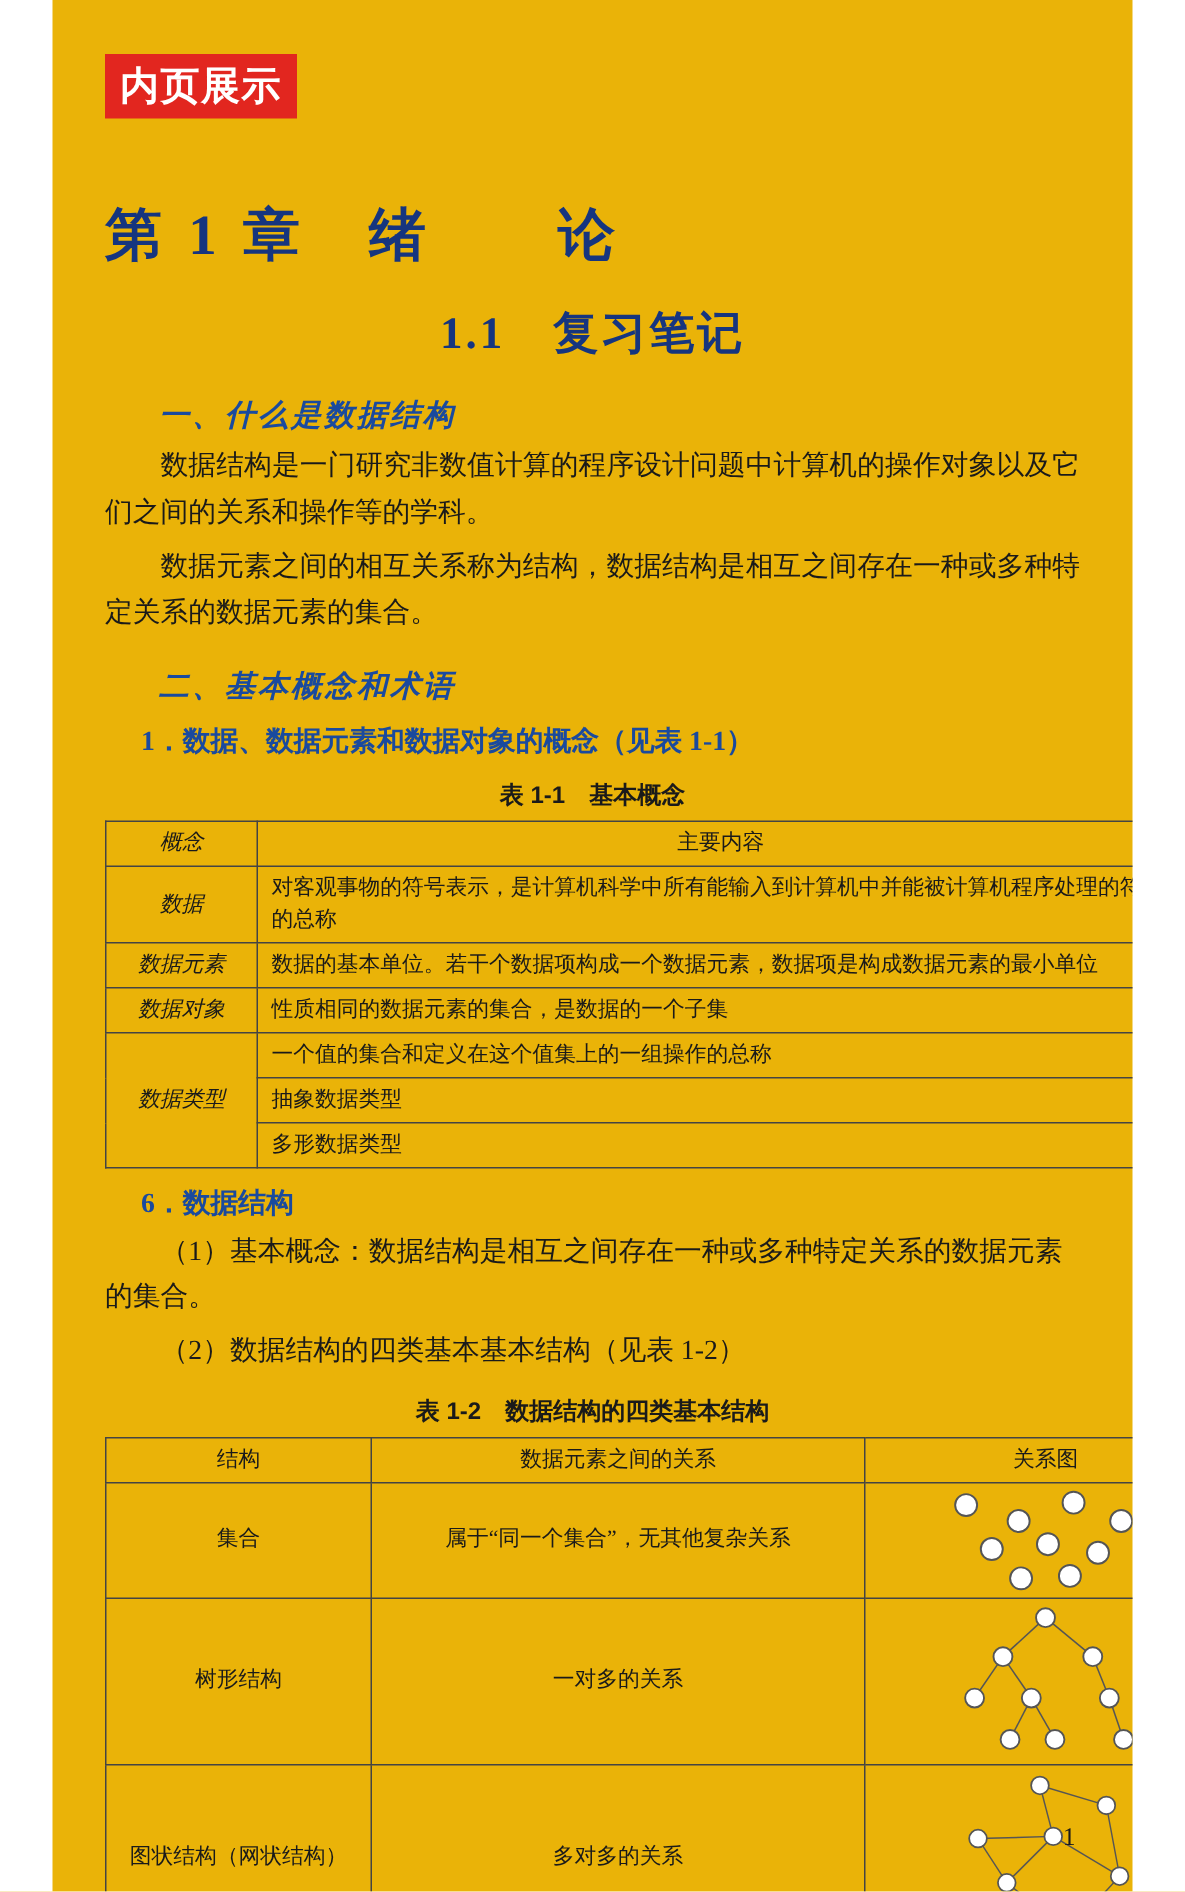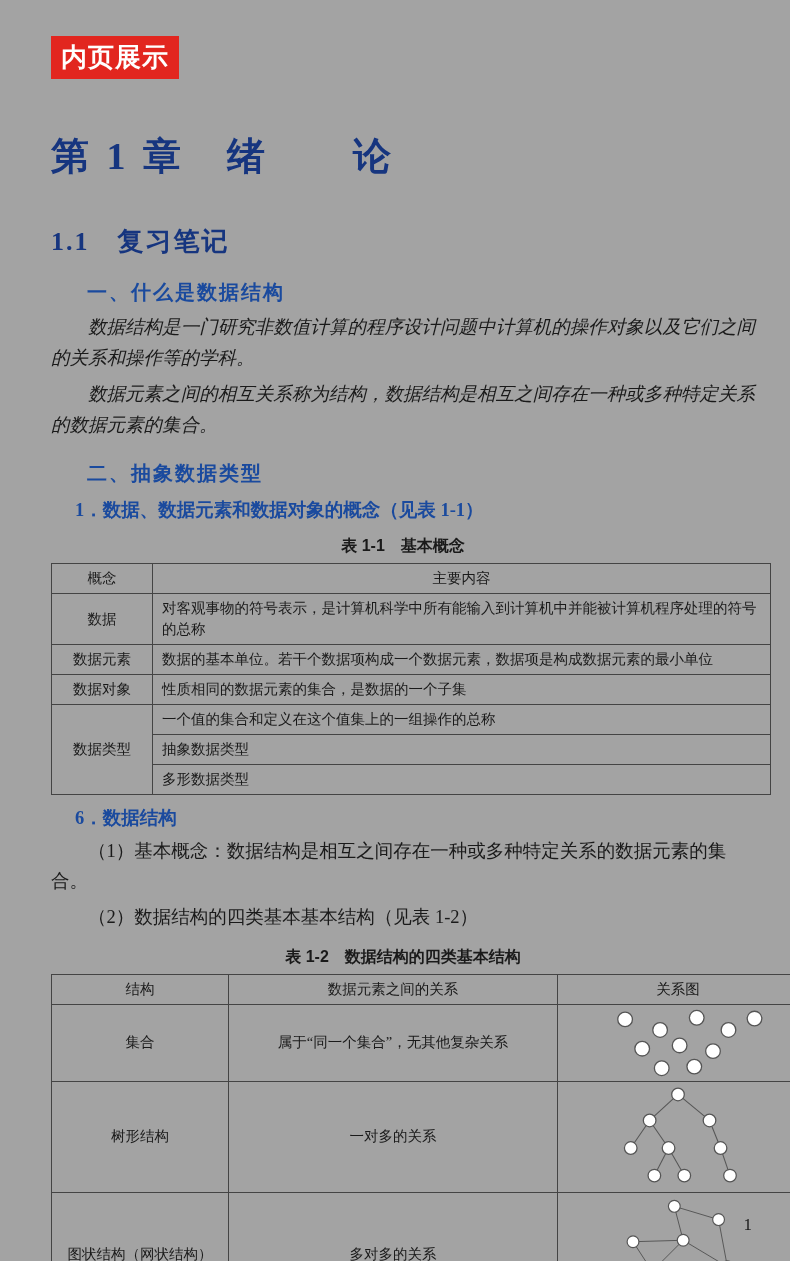--- a/index.html
+++ b/index.html
@@ -1,25 +1,24 @@
 <!DOCTYPE html>
 <html><head>
 <meta charset="utf-8">
 <style>
   html,body{margin:0;padding:0;background:#ffffff;}
   .page{
     position:relative;
-    width:790px;height:1261px;
+    width:720px;height:1261px;
     margin:0 auto;
-    background:#a3a3a3;
+    background:#eab308;
     font-family:"Liberation Serif","DejaVu Serif",serif;
     color:#1a1a1a;
     overflow:hidden;
     box-sizing:border-box;
-    padding-left:16px;
   }
   .content{padding:0 35px;}
   .badge{
     display:inline-block;
     margin:36px 0 0 0;
     background:#e2261f;
     color:#ffffff;
     font-family:"Liberation Sans","DejaVu Sans",sans-serif;
     font-weight:bold;
     font-size:26px;
@@ -29,47 +28,47 @@
   }
   .chapter-title{
     margin-top:52px;
     text-align:left;
     color:#16357f;
     font-weight:bold;
     font-size:38px;
     letter-spacing:4px;
   }
   .section-title{
-    margin-top:42px;
-    text-align:left;
+    margin-top:20px;
+    text-align:center;
     color:#16357f;
     font-weight:bold;
-    font-size:26px;
+    font-size:30px;
     letter-spacing:2px;
   }
   .kaiti-heading{
     margin:20px 0 4px 36px;
     color:#1a4a9e;
     font-weight:bold;
+    font-style:italic;
     font-size:20px;
     letter-spacing:2px;
   }
   .sub-heading{
     margin:10px 0 4px 24px;
     color:#1a4a9e;
     font-weight:bold;
     font-size:18.5px;
   }
   .para{
     margin:6px 0;
     font-size:18.5px;
     line-height:1.65;
     text-indent:2em;
     text-align:justify;
-    font-style:italic;
   }
   .para-noj{
     margin:7px 0;
     font-size:18.5px;
     line-height:1.6;
     text-indent:2em;
   }
   .tbl-caption{
     margin:14px 0 6px 0;
     text-align:center;
@@ -84,21 +83,21 @@
     table-layout:fixed;
   }
   td,th{
     border:1px solid #444;
     padding:4px 9px;
     line-height:1.45;
     font-weight:normal;
     vertical-align:middle;
     overflow:hidden;
   }
-  .tbl1 .col-term{width:82px;text-align:center;}
+  .tbl1 .col-term{width:82px;text-align:center;font-style:italic;}
   .tbl1 th{text-align:center;}
   .tbl2 td,.tbl2 th{text-align:center;}
   .tbl2 .col-structure{width:158px;}
   .tbl2 .col-relation{width:310px;}
   .tbl2 .col-diagram{width:232px;padding:3px 4px;}
   .diagram{display:block;margin:0 auto;}
   .diagram circle{fill:#ffffff;stroke:#555;stroke-width:1.6;}
   .diagram line{stroke:#555;stroke-width:1.3;}
   .page-number{
     position:absolute;
@@ -118,21 +117,21 @@
 
     <div class="chapter-title">第 1 章　绪　　论</div>
 
     <div class="section-title">1.1　复习笔记</div>
 
     <div class="kaiti-heading">一、什么是数据结构</div>
 
     <p class="para">数据结构是一门研究非数值计算的程序设计问题中计算机的操作对象以及它们之间的关系和操作等的学科。</p>
     <p class="para">数据元素之间的相互关系称为结构，数据结构是相互之间存在一种或多种特定关系的数据元素的集合。</p>
 
-    <div class="kaiti-heading">二、抽象数据类型</div>
+    <div class="kaiti-heading">二、基本概念和术语</div>
 
     <div class="sub-heading">1．数据、数据元素和数据对象的概念（见表 1-1）</div>
 
     <div class="tbl-caption">表 1-1　基本概念</div>
 
     <table class="tbl1">
       <tbody>
           <tr>
         <th class="col-term">概念</th>
         <th>主要内容</th>

